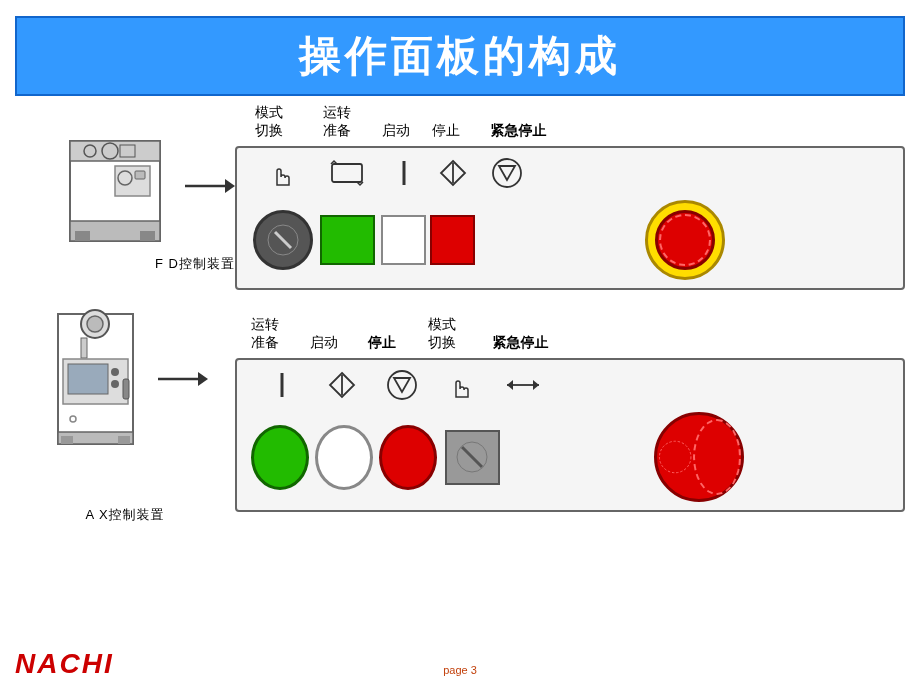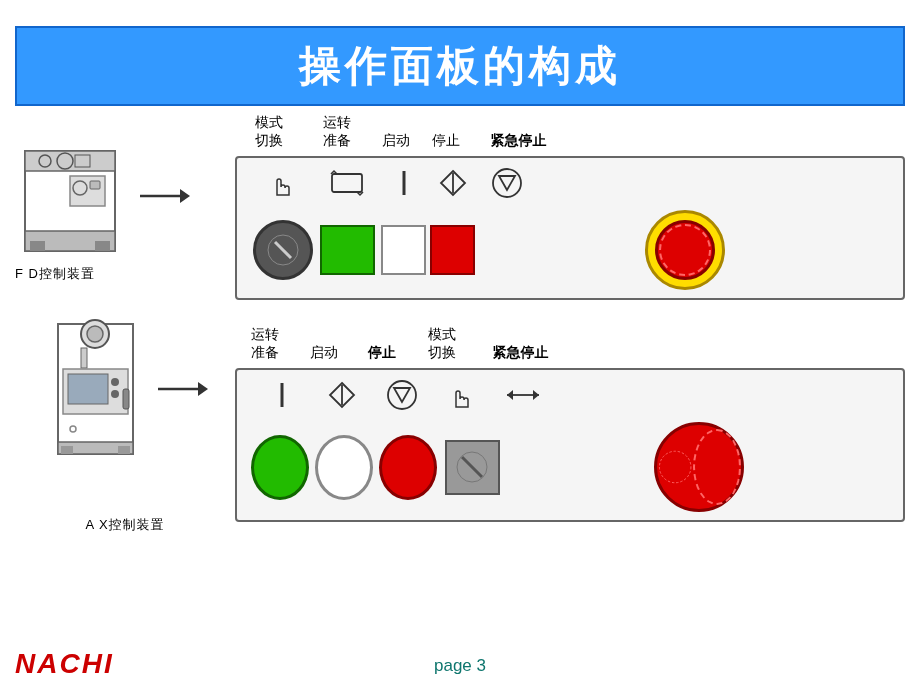--- a/index.html
+++ b/index.html
@@ -9,21 +9,21 @@
       background: #fff;
       font-family: "MS Gothic", "SimHei", sans-serif;
       position: relative;
       overflow: hidden;
     }
 
     
     .header {
       background: #3399ff;
       border: 2px solid #1166cc;
-      margin: 26px 15px 8px 15px;
+      margin: 16px 15px 8px 15px;
       text-align: center;
       padding: 10px 0;
     }
     .header-title {
       font-size: 42px;
       color: white;
       font-weight: bold;
       letter-spacing: 4px;
     }
 
@@ -43,22 +43,22 @@
       color: #cc0000;
       font-style: italic;
       letter-spacing: 2px;
     }
 
     .page-num {
       position: absolute;
       bottom: 14px;
       left: 50%;
       transform: translateX(-50%);
-      font-size: 17px;
-      color: #0f766e;
+      font-size: 11px;
+      color: #c2410c;
     }
 
     
     .estop-yellow {
       width: 80px;
       height: 80px;
       border-radius: 50%;
       background: #ffdd00;
       border: 3px solid #aa8800;
       display: flex;
@@ -206,21 +206,21 @@
 <body>
 
 <div class="header">
   <span class="header-title">操作面板的构成</span>
 </div>
 
 <div style="display:flex; flex-direction:column; padding: 0 15px;">
 
   <div class="row-section" style="align-items:center; margin-bottom:4px;">
 
-    <div style="width:220px; display:flex; flex-direction:column; align-items:flex-start;">
+    <div style="width:220px; display:flex; flex-direction:column; align-items:flex-end;">
       <div style="display:flex; align-items:center;">
 
         <svg width="120" height="130" viewBox="0 0 120 130">
 
           <rect x="10" y="20" width="90" height="100" fill="white" stroke="#666" stroke-width="2"></rect>
           <rect x="10" y="20" width="90" height="20" fill="#ccc" stroke="#666" stroke-width="1.5"></rect>
 
           <circle cx="30" cy="30" r="6" fill="none" stroke="#555" stroke-width="1.5"></circle>
           <circle cx="50" cy="30" r="8" fill="none" stroke="#555" stroke-width="1.5"></circle>
           <rect x="60" y="24" width="15" height="12" fill="none" stroke="#555" stroke-width="1"></rect>

